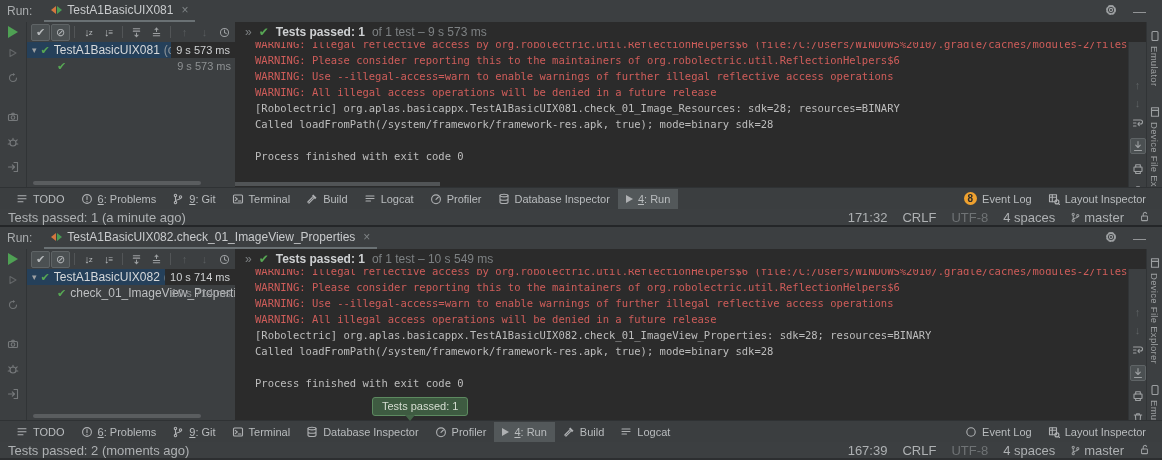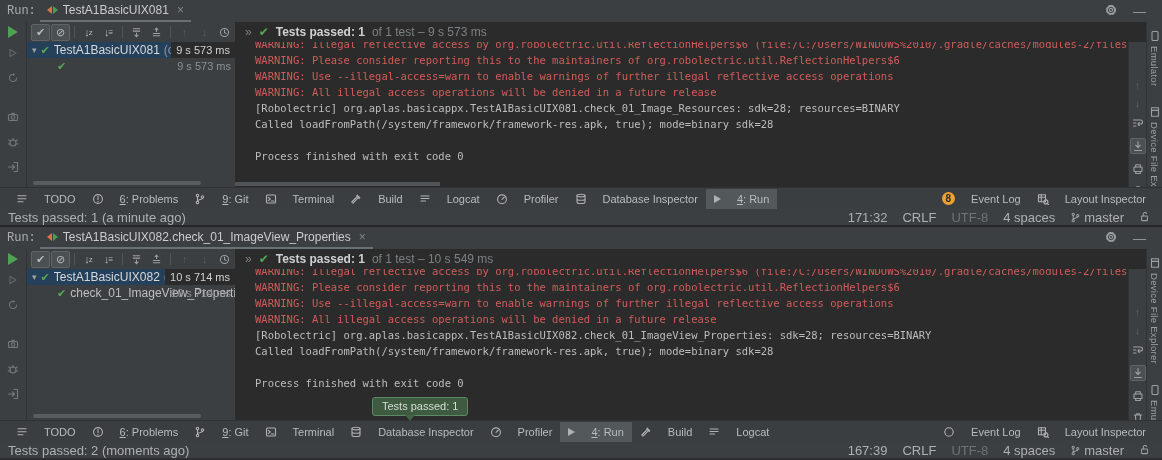--- a/index.html
+++ b/index.html
@@ -8,21 +8,21 @@
     width:1162px; height:460px; overflow:hidden;
     background:#3c3f41; font-family:"Liberation Sans",sans-serif;
     -webkit-font-smoothing:antialiased;
   }
   .window { position:relative; display:flex; flex-direction:column; background:#3c3f41; }
   #win-top { height:227px; border-bottom:2px solid #242628; }
   #win-bottom { height:233px; border-bottom:2px solid #2c2e30; }
 
   
   .tabrow { height:22px; flex:none; display:flex; align-items:center; padding-left:7px; background:#3c3f41; }
-  .run-label { color:#a9acae; font-size:12px; margin-right:4px;font-family:Liberation Mono, monospace; }
+  .run-label { color:#a9acae; font-size:12px; margin-right:12px; }
   .tab { display:flex; align-items:center; gap:5px; height:22px; padding:0 7px;
          border-bottom:2px solid #6a7174; color:#c9cbcd; font-size:12px; cursor:default; }
   .cfg-icon { display:flex; align-items:center; gap:1px; }
   .tri-l { width:0; height:0; border-top:4px solid transparent; border-bottom:4px solid transparent; border-right:5px solid #d2773f; }
   .tri-r { width:0; height:0; border-top:4px solid transparent; border-bottom:4px solid transparent; border-left:5px solid #499c54; }
   .tab-close { color:#7f8486; font-size:12px; margin-left:3px; }
   .tabrow-right { margin-left:auto; display:flex; align-items:center; gap:16px; padding-right:16px; color:#9da0a2; }
   .min-glyph { font-size:13px; color:#9da0a2; }
 
   
@@ -78,21 +78,21 @@
   .gbox.on { background:#4b5052; border:1px solid #5f6466; }
 
   .stripe-right { width:16px; flex:none; background:#3c3f41; border-left:1px solid #313436;
                   display:flex; flex-direction:column; align-items:center; padding-top:8px; gap:20px; }
   .vlabel { display:flex; flex-direction:column; align-items:center; gap:4px; color:#9da0a2; }
   .vtext { writing-mode:vertical-rl; font-size:9.5px; letter-spacing:.3px; }
 
   
   .twbar { height:22px; flex:none; display:flex; align-items:center; background:#3b3e40;
            border-top:1px solid #2f3234; font-size:11px; color:#b9bcbe; padding:0 8px; }
-  .twitem { display:flex; align-items:center; gap:16px; padding:0 8px; height:20px; white-space:nowrap; }
+  .twitem { display:flex; align-items:center; gap:5px; padding:0 8px; height:20px; white-space:nowrap; }
   .twitem.sel { background:#53585a; }
   .mn { text-decoration:underline; }
   .twspacer { flex:1; }
   .badge { background:#efa12f; color:#2b2b2b; font-weight:bold; font-size:10px; padding:0 4px;
            border-radius:7px; height:13px; line-height:13px; }
   .play-sm { width:0; height:0; border-top:4px solid transparent; border-bottom:4px solid transparent; border-left:7px solid #afb1b3; }
 
   
   .statusbar { height:16px; flex:none; display:flex; align-items:center; font-size:13px;
                color:#aeb1b3; padding:0 8px; background:#3c3f41; }

